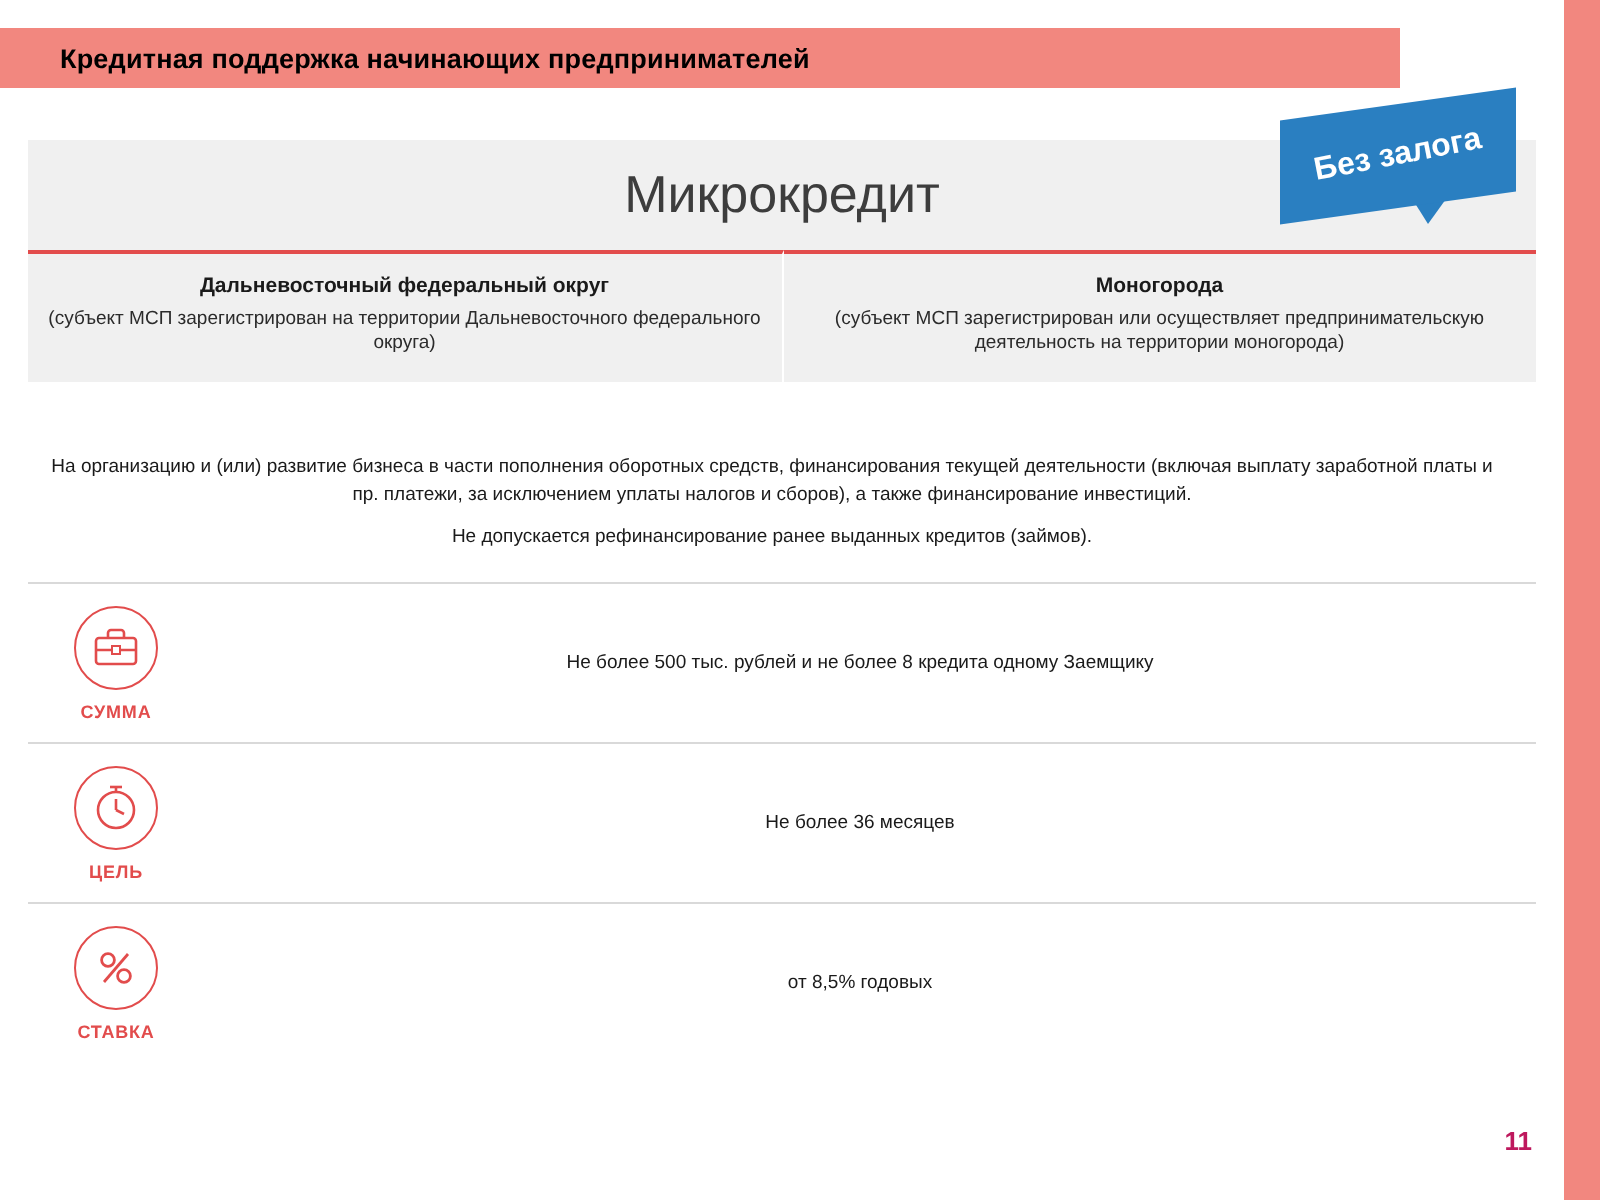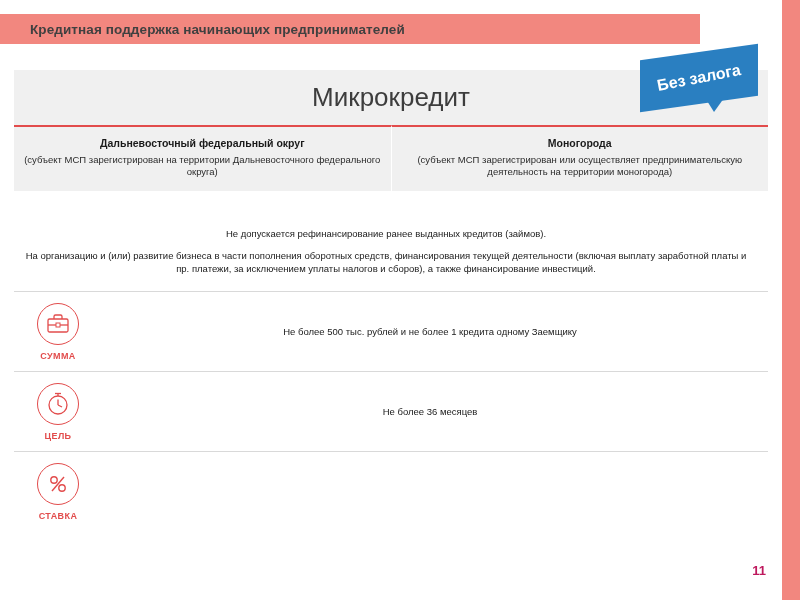--- a/index.html
+++ b/index.html
@@ -20,21 +20,21 @@
     position: absolute;
     left: 0;
     top: 14px;
     width: 700px;
     height: 30px;
     background: #f2877f;
     display: flex;
     align-items: center;
   }
   .header-bar .title {
-    color: #404040;
+    color: #000000;
     font-size: 13.5px;
     font-weight: bold;
     padding-left: 30px;
     letter-spacing: 0.1px;
   }
 
   
   .right-stripe {
     position: absolute;
     right: 0;
@@ -231,39 +231,39 @@
   <div class="segment">
     <div class="seg-title">Моногорода</div>
     <div class="seg-desc">(субъект МСП зарегистрирован или осуществляет предпринимательскую деятельность на территории моногорода)</div>
   </div>
 </div>
 
 <div class="rows">
 
   <div class="row">
     <div class="text-cell">
+      <p>На организацию и (или) развитие бизнеса в части пополнения оборотных средств, финансирования текущей деятельности (включая выплату заработной платы и пр. платежи, за исключением уплаты налогов и сборов), а также финансирование инвестиций.</p>
       <p>Не допускается рефинансирование ранее выданных кредитов (займов).</p>
-      <p>На организацию и (или) развитие бизнеса в части пополнения оборотных средств, финансирования текущей деятельности (включая выплату заработной платы и пр. платежи, за исключением уплаты налогов и сборов), а также финансирование инвестиций.</p>
     </div>
   </div>
 
   <div class="row">
     <div class="icon-cell">
       <div class="icon-circle">
         <svg width="30" height="30" viewBox="0 0 30 30" aria-hidden="true">
           <rect x="5" y="10" width="20" height="13" rx="1.5" fill="none" stroke="#e24c4c" stroke-width="1.3"></rect>
           <path d="M11 10 V7.5 a1.5 1.5 0 0 1 1.5 -1.5 h5 a1.5 1.5 0 0 1 1.5 1.5 V10" fill="none" stroke="#e24c4c" stroke-width="1.3"></path>
           <line x1="5" y1="16" x2="25" y2="16" stroke="#e24c4c" stroke-width="1.3"></line>
           <rect x="13" y="14" width="4" height="4" fill="#ffffff" stroke="#e24c4c" stroke-width="1"></rect>
         </svg>
       </div>
       <div class="icon-label">СУММА</div>
     </div>
     <div class="text-cell">
-      <p>Не более 500 тыс. рублей и не более 1 кредита одному Заемщику</p>
+      <p>Не более 500 тыс. рублей и не более 8 кредита одному Заемщику</p>
     </div>
   </div>
 
   <div class="row">
     <div class="icon-cell">
       <div class="icon-circle">
         <svg width="30" height="30" viewBox="0 0 30 30" aria-hidden="true">
           <circle cx="15" cy="16" r="9" fill="none" stroke="#e24c4c" stroke-width="1.3"></circle>
           <line x1="15" y1="16" x2="15" y2="10.5" stroke="#e24c4c" stroke-width="1.3"></line>
           <line x1="15" y1="16" x2="19" y2="18" stroke="#e24c4c" stroke-width="1.3"></line>
@@ -282,17 +282,20 @@
     <div class="icon-cell">
       <div class="icon-circle">
         <svg width="30" height="30" viewBox="0 0 30 30" aria-hidden="true">
           <circle cx="11" cy="11" r="3.2" fill="none" stroke="#e24c4c" stroke-width="1.4"></circle>
           <circle cx="19" cy="19" r="3.2" fill="none" stroke="#e24c4c" stroke-width="1.4"></circle>
           <line x1="21" y1="8" x2="9" y2="22" stroke="#e24c4c" stroke-width="1.4"></line>
         </svg>
       </div>
       <div class="icon-label">СТАВКА</div>
     </div>
+    <div class="text-cell">
+      <p>от 8,5% годовых</p>
+    </div>
   </div>
 
 </div>
 
 <div class="page-number">11</div>
 
 </body></html>

